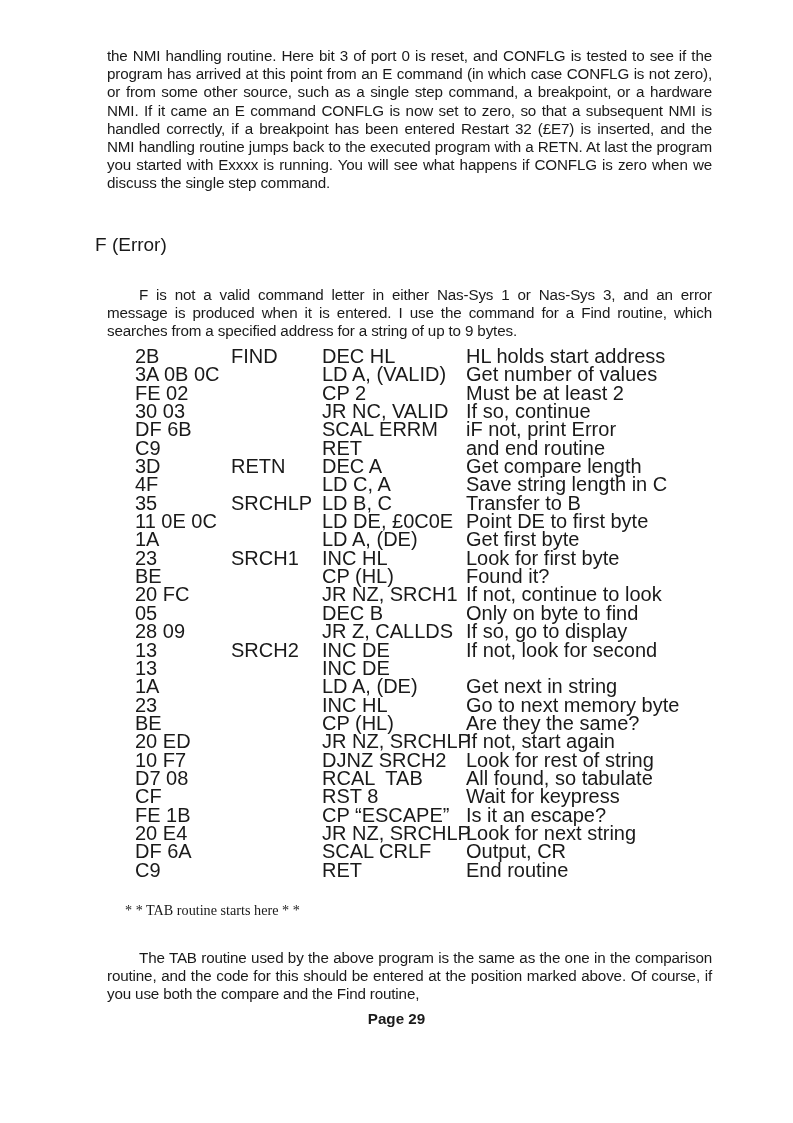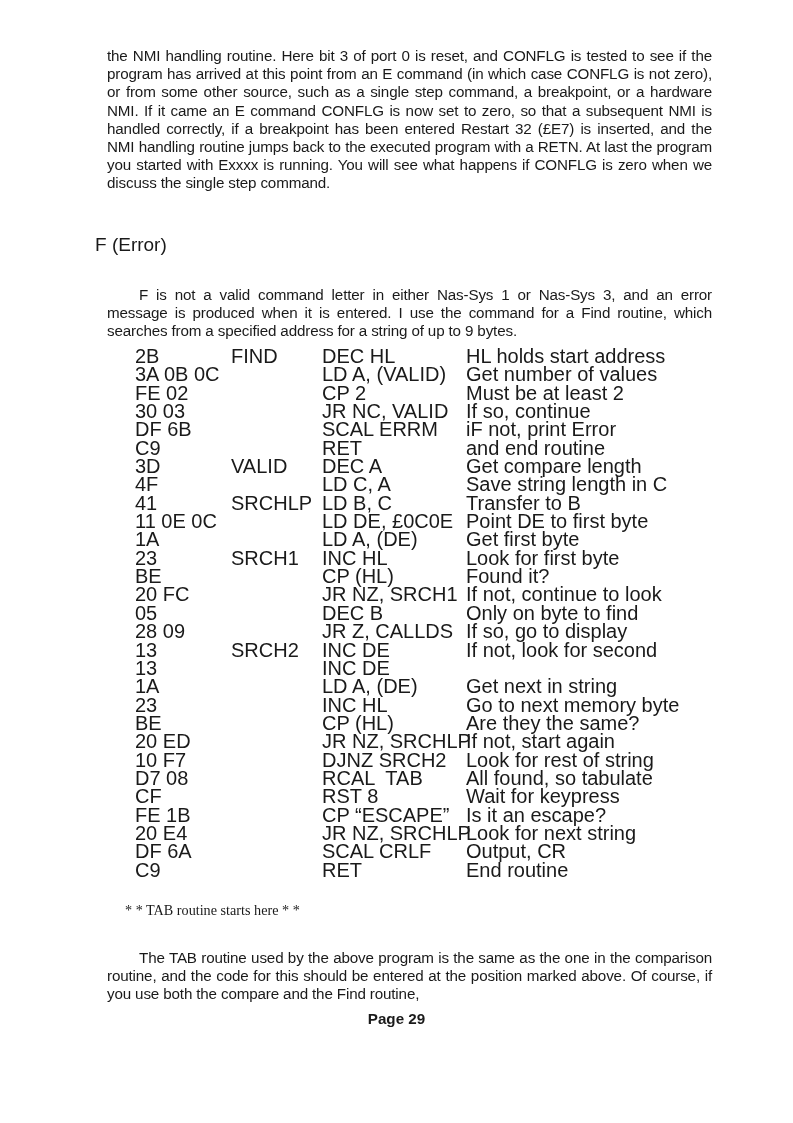--- a/index.html
+++ b/index.html
@@ -76,32 +76,32 @@
         <span class="c-comment">iF not, print Error</span>
       </div>
       <div class="code-row">
         <span class="c-hex">C9</span>
         <span class="c-label"></span>
         <span class="c-instr">RET</span>
         <span class="c-comment">and end routine</span>
       </div>
       <div class="code-row">
         <span class="c-hex">3D</span>
-        <span class="c-label">VALID</span>
+        <span class="c-label">RETN</span>
         <span class="c-instr">DEC A</span>
         <span class="c-comment">Get compare length</span>
       </div>
       <div class="code-row">
         <span class="c-hex">4F</span>
         <span class="c-label"></span>
         <span class="c-instr">LD C, A</span>
         <span class="c-comment">Save string length in C</span>
       </div>
       <div class="code-row">
-        <span class="c-hex">41</span>
+        <span class="c-hex">35</span>
         <span class="c-label">SRCHLP</span>
         <span class="c-instr">LD B, C</span>
         <span class="c-comment">Transfer to B</span>
       </div>
       <div class="code-row">
         <span class="c-hex">11 0E 0C</span>
         <span class="c-label"></span>
         <span class="c-instr">LD DE, £0C0E</span>
         <span class="c-comment">Point DE to first byte</span>
       </div>

